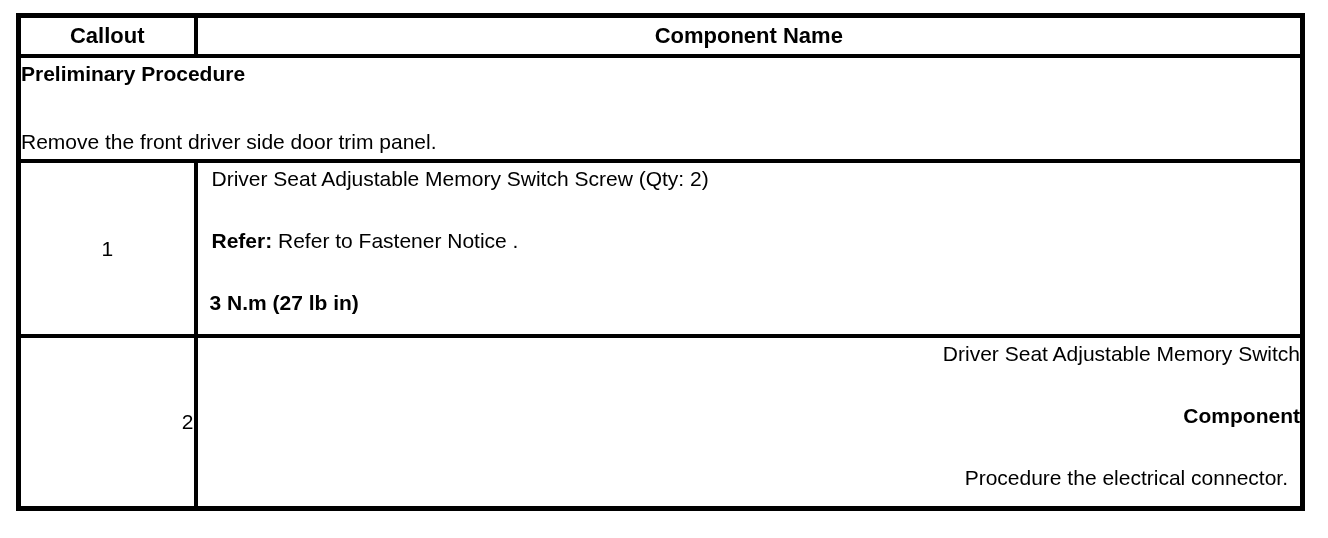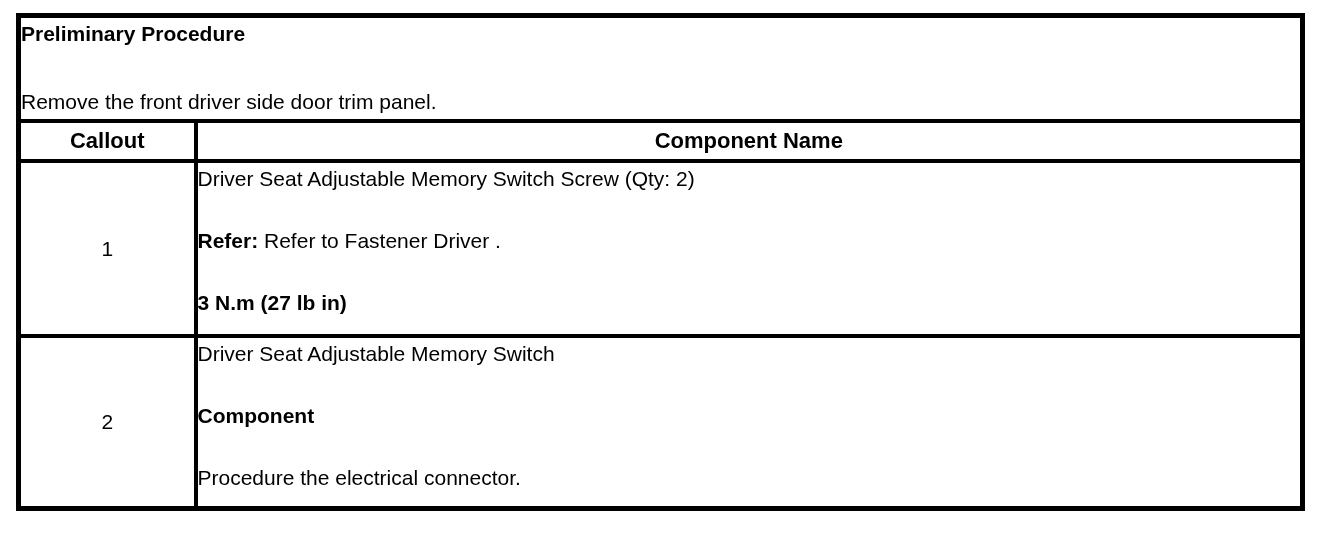--- a/index.html
+++ b/index.html
@@ -48,50 +48,50 @@
     font-size: 21px;
     text-align: center;
     vertical-align: middle;
   }
   td.comp-cell {
     vertical-align: top;
     padding: 3px 6px 6px 8px;
     font-size: 21px;
     line-height: 31px;
   }
-  td.comp-cell p { margin: 0 0 31px 0; }
-  td.comp-cell p:last-child { margin: 0; }
+  td.comp-cell p { margin: 0 0 31px 14px; }
+  td.comp-cell p:last-child { margin: 12px; }
   tr.row-1 td { height: 171px; }
-  tr.row-2 td { height: 168px; }
+  tr.row-2 td { height: 168px; text-align: right; }
   .bold { font-weight: bold; }
 </style>
 </head>
 <body>
 
 <table class="callout-table">
   <colgroup>
     <col class="callout-col">
     <col>
   </colgroup>
   <tbody>
     <tr>
+      <th class="hdr">Callout</th>
+      <th class="hdr">Component Name</th>
+    </tr>
+    <tr>
       <td class="prelim-cell" colspan="2">
         <p class="bold">Preliminary Procedure</p>
         <p>Remove the front driver side door trim panel.</p>
       </td>
     </tr>
-    <tr>
-      <th class="hdr">Callout</th>
-      <th class="hdr">Component Name</th>
-    </tr>
     <tr class="row-1">
       <td class="callout-cell">1</td>
       <td class="comp-cell">
         <p>Driver Seat Adjustable Memory Switch Screw (Qty: 2)</p>
-        <p><span class="bold">Refer:</span><span> Refer to Fastener Driver .</span></p>
+        <p><span class="bold">Refer:</span><span> Refer to Fastener Notice .</span></p>
         <p class="bold">3 N.m (27 lb in)</p>
       </td>
     </tr>
     <tr class="row-2">
       <td class="callout-cell">2</td>
       <td class="comp-cell">
         <p>Driver Seat Adjustable Memory Switch</p>
         <p class="bold">Component</p>
         <p>Procedure the electrical connector.</p>
       </td>

